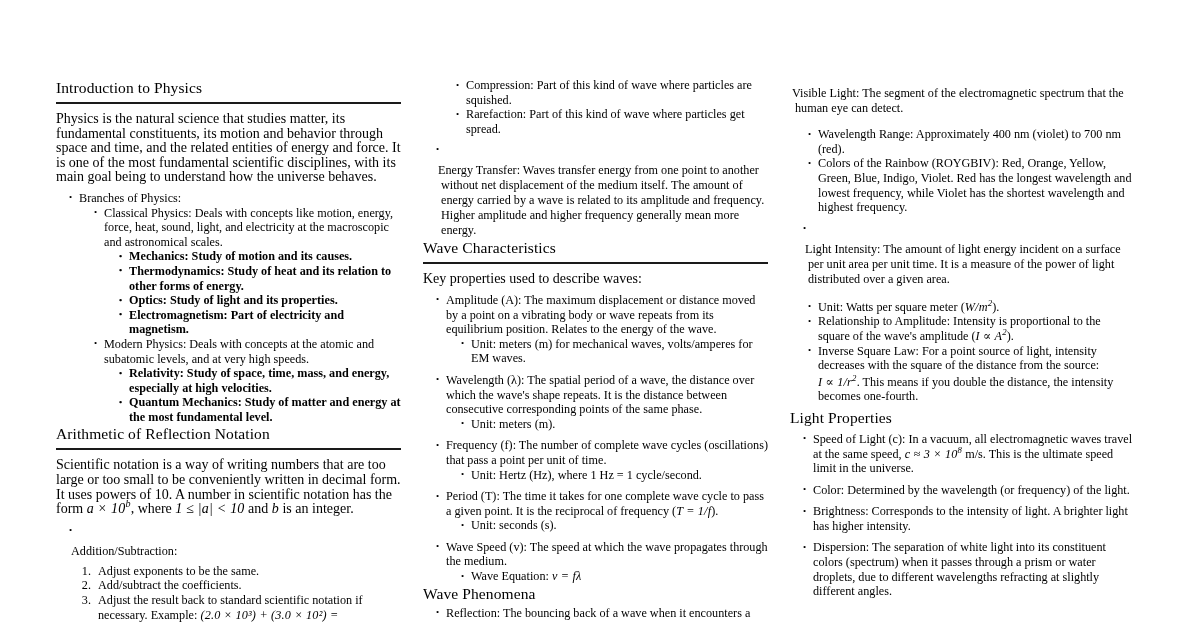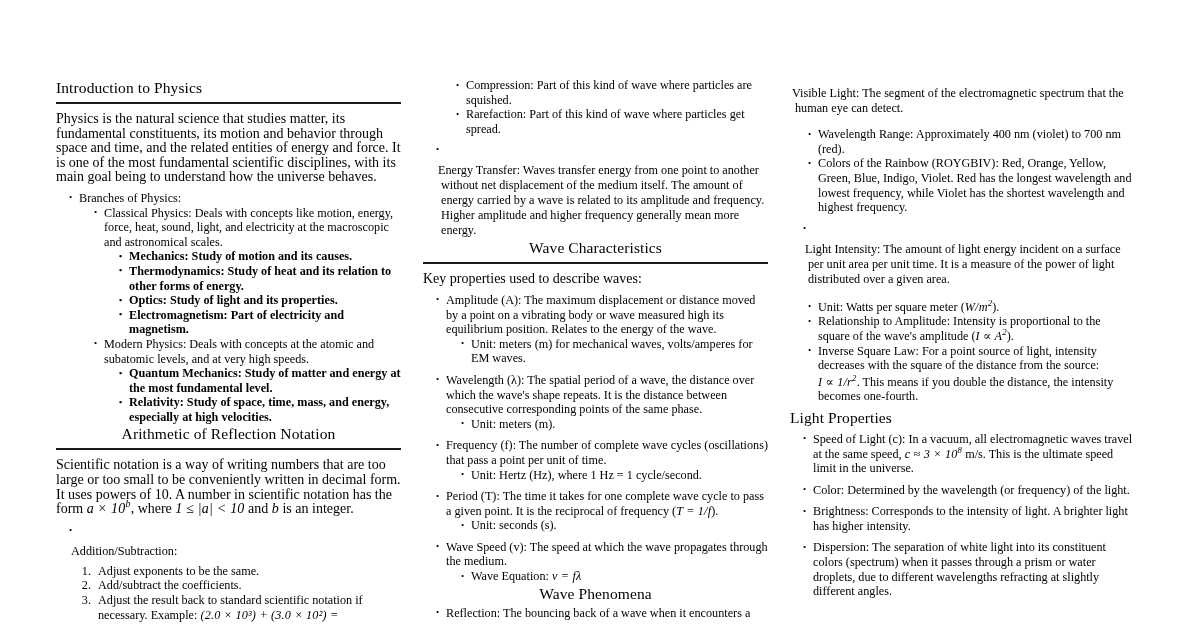--- a/index.html
+++ b/index.html
@@ -53,21 +53,21 @@
     padding: 0 0 4px 0;
     letter-spacing: .1px;
   }
   h2.sec.ruled {
     border-bottom: 2px solid #1a1a1a;
   }
   h2.sec.tight {
     padding-bottom: 0;
     margin-bottom: 2px;
   }
-  .sec-gap-top { margin-top: 16px; text-align: center; }
+  .sec-gap-top { margin-top: 16px; }
 
   
   p.body {
     font-size: 14px;
     line-height: 14.6px;
     margin: 7px 0 0 0;
     text-align: left;
   }
   p.body.first { margin-top: 8px; }
 
@@ -216,22 +216,22 @@
               <ul class="l3">
                 <li>Mechanics: Study of motion and its causes.</li>
                 <li>Thermodynamics: Study of heat and its relation to other forms of energy.</li>
                 <li>Optics: Study of light and its properties.</li>
                 <li>Electromagnetism: Part of electricity and magnetism.</li>
               </ul>
             </li>
             <li>
               <span>Modern Physics: Deals with concepts at the atomic and subatomic levels, and at very high speeds.</span>
               <ul class="l3">
+                <li>Relativity: Study of space, time, mass, and energy, especially at high velocities.</li>
                 <li>Quantum Mechanics: Study of matter and energy at the most fundamental level.</li>
-                <li>Relativity: Study of space, time, mass, and energy, especially at high velocities.</li>
               </ul>
             </li>
           </ul>
         </li>
       </ul>
 
       <h2 class="sec ruled sec-gap-top">Arithmetic of Reflection Notation</h2>
 
       <p class="body first"><span>Scientific notation is a way of writing numbers that are too large or too small to be conveniently written in decimal form. It uses powers of 10. A number in scientific notation has the form </span><span class="m"><span>a × 10</span><sup>b</sup></span><span>, where </span><span class="m">1 ≤ |a| &lt; 10</span><span> and </span><span class="m">b</span><span> is an integer.</span></p>
 
@@ -260,21 +260,21 @@
         <span class="bul">•</span>
         <span class="otext">Energy Transfer: Waves transfer energy from one point to another without net displacement of the medium itself. The amount of energy carried by a wave is related to its amplitude and frequency. Higher amplitude and higher frequency generally mean more energy.</span>
       </div>
 
       <h2 class="sec ruled sec-gap-top">Wave Characteristics</h2>
 
       <p class="body first">Key properties used to describe waves:</p>
 
       <ul class="l1">
         <li>
-          <span>Amplitude (A): The maximum displacement or distance moved by a point on a vibrating body or wave measured high its equilibrium position. Relates to the energy of the wave.</span>
+          <span>Amplitude (A): The maximum displacement or distance moved by a point on a vibrating body or wave repeats from its equilibrium position. Relates to the energy of the wave.</span>
           <ul class="l2">
             <li>Unit: meters (m) for mechanical waves, volts/amperes for EM waves.</li>
           </ul>
         </li>
         <li class="sp">
           <span>Wavelength (λ): The spatial period of a wave, the distance over which the wave's shape repeats. It is the distance between consecutive corresponding points of the same phase.</span>
           <ul class="l2">
             <li>Unit: meters (m).</li>
           </ul>
         </li>

